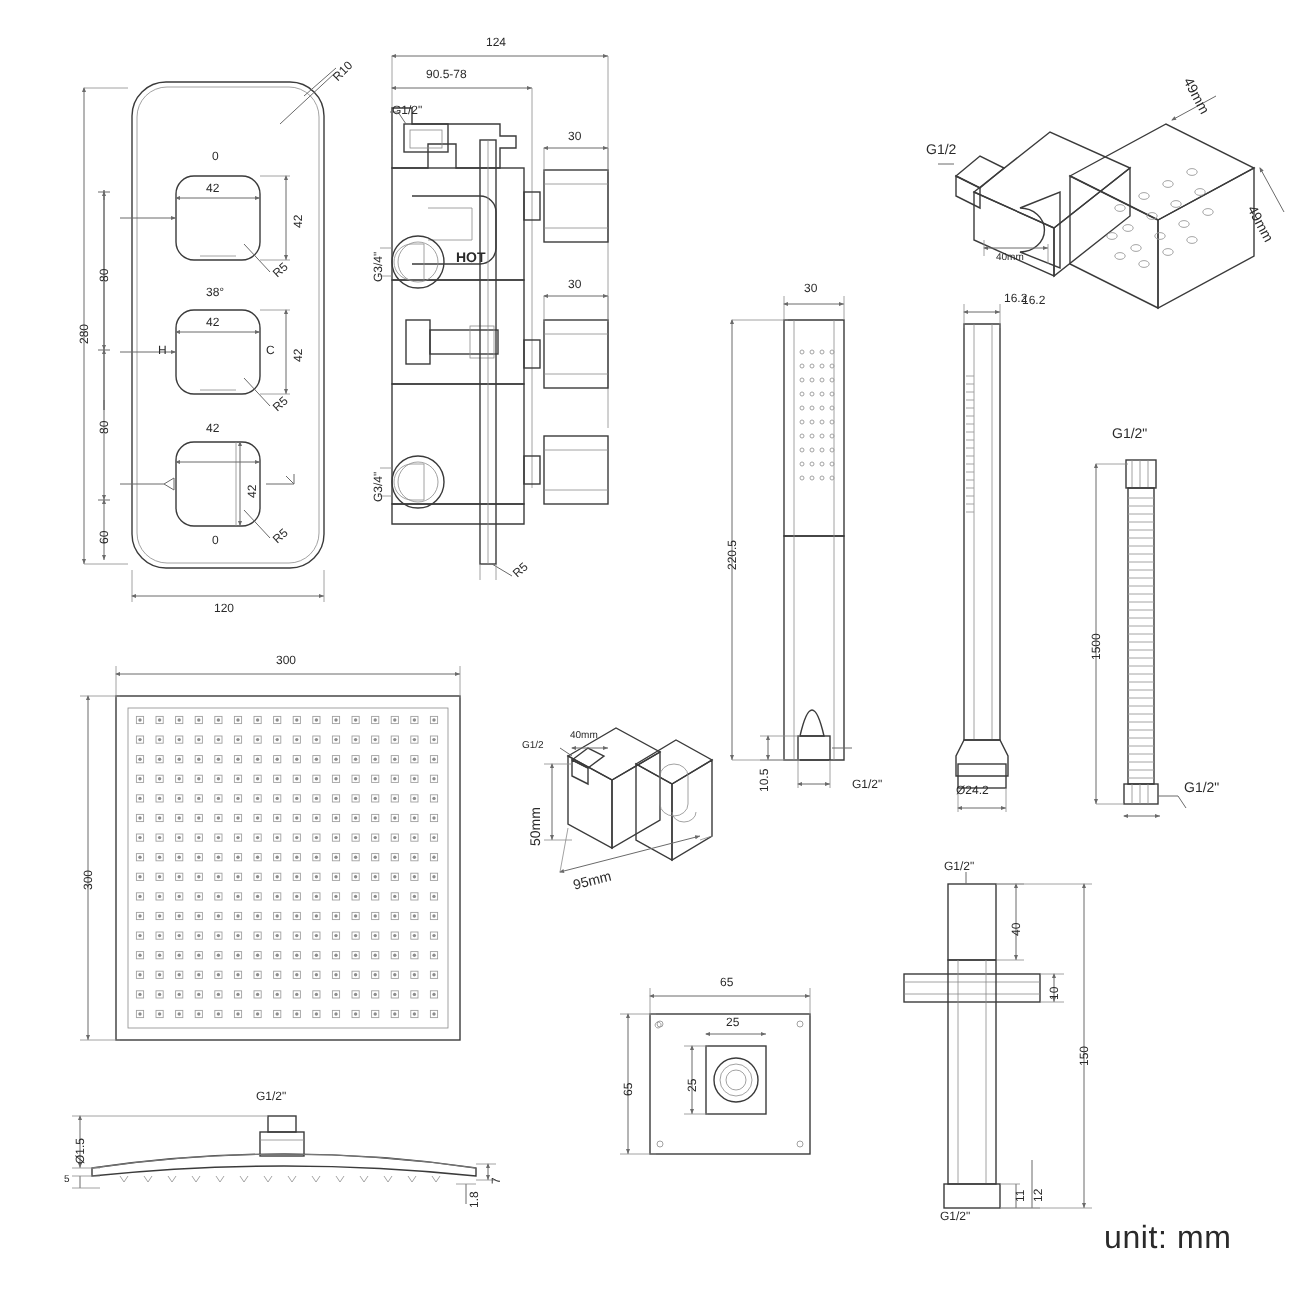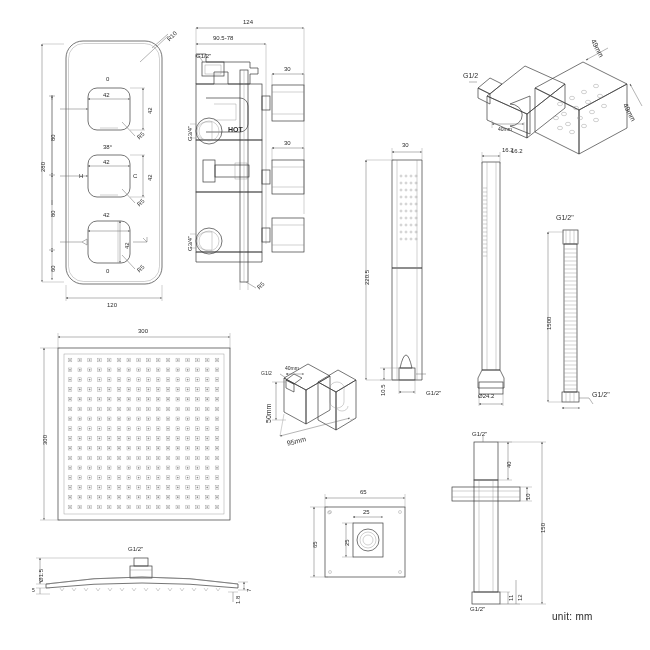--- a/index.html
+++ b/index.html
@@ -2,21 +2,21 @@
 <html><head>
 <meta charset="utf-8">
 <style>
   html,body{margin:0;padding:0;background:#ffffff;}
   body{width:650px;height:650px;position:relative;overflow:hidden;
        font-family:"Liberation Sans","DejaVu Sans",sans-serif;color:#1a1a1a;}
   #sheet{position:absolute;inset:0;width:650px;height:650px;}
   .lbl{position:absolute;font-size:6px;line-height:1;color:#2a2a2a;white-space:nowrap;}
   .lbl.sm{font-size:5px;}
   .lbl.md{font-size:7px;}
-  .lbl.big{font-size:10px;letter-spacing:.3px;}
+  .lbl.big{font-size:16px;letter-spacing:.3px;}
   .rot90{transform:rotate(-90deg);transform-origin:left top;}
   .rotneg{transform:rotate(-42deg);transform-origin:left top;}
   .rotm45{transform:rotate(-45deg);transform-origin:left top;}
   .rot60{transform:rotate(62deg);transform-origin:left top;}
   svg{position:absolute;left:0;top:0;overflow:visible;}
   .ln{stroke:#3b3b3b;stroke-width:.7;fill:none;}
   .dim{stroke:#6a6a6a;stroke-width:.5;fill:none;}
   .thin{stroke:#8a8a8a;stroke-width:.4;fill:none;}
   .dot{fill:#8d8d8d;}
   .nozzle{fill:none;stroke:#9a9a9a;stroke-width:.45;}

